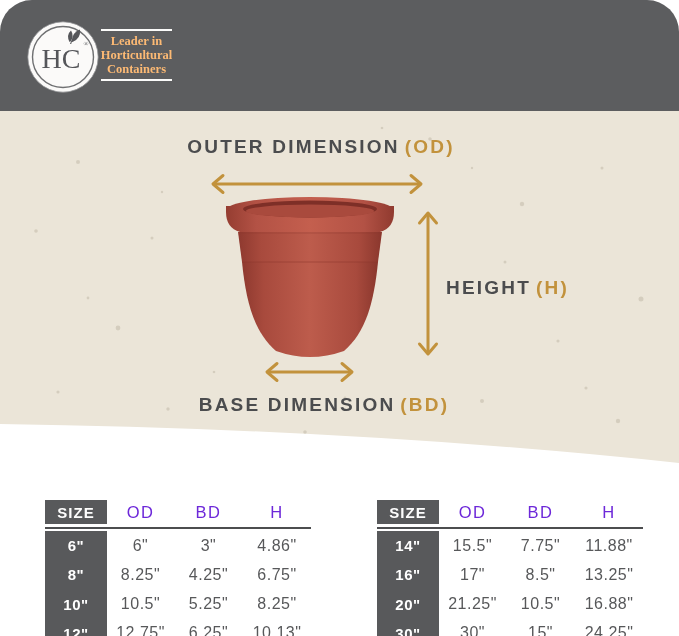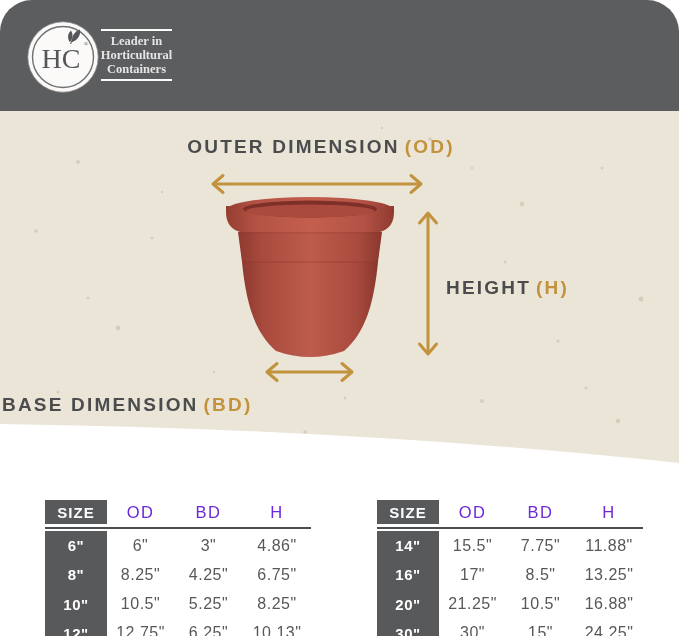--- a/index.html
+++ b/index.html
@@ -8,37 +8,37 @@
     background:#ffffff;font-family:"Liberation Sans",sans-serif;border-radius:32px;
     -webkit-font-smoothing:antialiased;
   }
   
   .header{position:absolute;left:0;top:0;width:679px;height:111px;background:#5c5d5f;}
   .logo-svg{position:absolute;left:27px;top:21px;width:72px;height:72px;}
   .badge{position:absolute;left:100px;top:29px;width:73px;display:flex;flex-direction:column;align-items:center;gap:3px;}
   .badge-line{width:71px;height:2px;background:#fbfbfa;}
   .badge-text{
     font-family:"Liberation Serif",serif;font-weight:700;font-size:12.5px;line-height:14px;
-    color:#e5e5e5;text-align:center;white-space:nowrap;
+    color:#fdba74;text-align:center;white-space:nowrap;
   }
   .page-title{
     position:absolute;left:340px;top:38px;width:336px;text-align:center;
     font-family:"Liberation Serif",serif;font-weight:700;font-size:30px;
     letter-spacing:.5px;color:#f3f2f0;white-space:nowrap;
   }
   
   .diagram-svg{position:absolute;left:0;top:0;width:679px;height:636px;}
   .dim-label{
     position:absolute;font-weight:700;font-size:19px;letter-spacing:2.2px;
     color:#4b4c4e;white-space:nowrap;
   }
   .dim-label .abbr{color:#c2923c;margin-left:5px;}
   .od-label{left:0;top:136px;width:642px;text-align:center;}
   .h-label{left:446px;top:277px;}
-  .bd-label{left:2px;top:394px;width:644px;text-align:left;}
+  .bd-label{left:2px;top:394px;width:644px;text-align:center;}
   
   .dim-table{position:absolute;top:500px;width:266px;}
   .trow{display:grid;grid-template-columns:62px 67px 69px 68px;align-items:center;}
   .thead{height:24px;}
   .size-box{
     background:#58595b;color:#fdfdfd;font-weight:700;font-size:15px;letter-spacing:1px;
     height:24px;display:flex;align-items:center;justify-content:center;
   }
   .col-head{
     text-align:center;color:#6d28d9;font-size:16.5px;letter-spacing:1.5px;font-weight:400;

